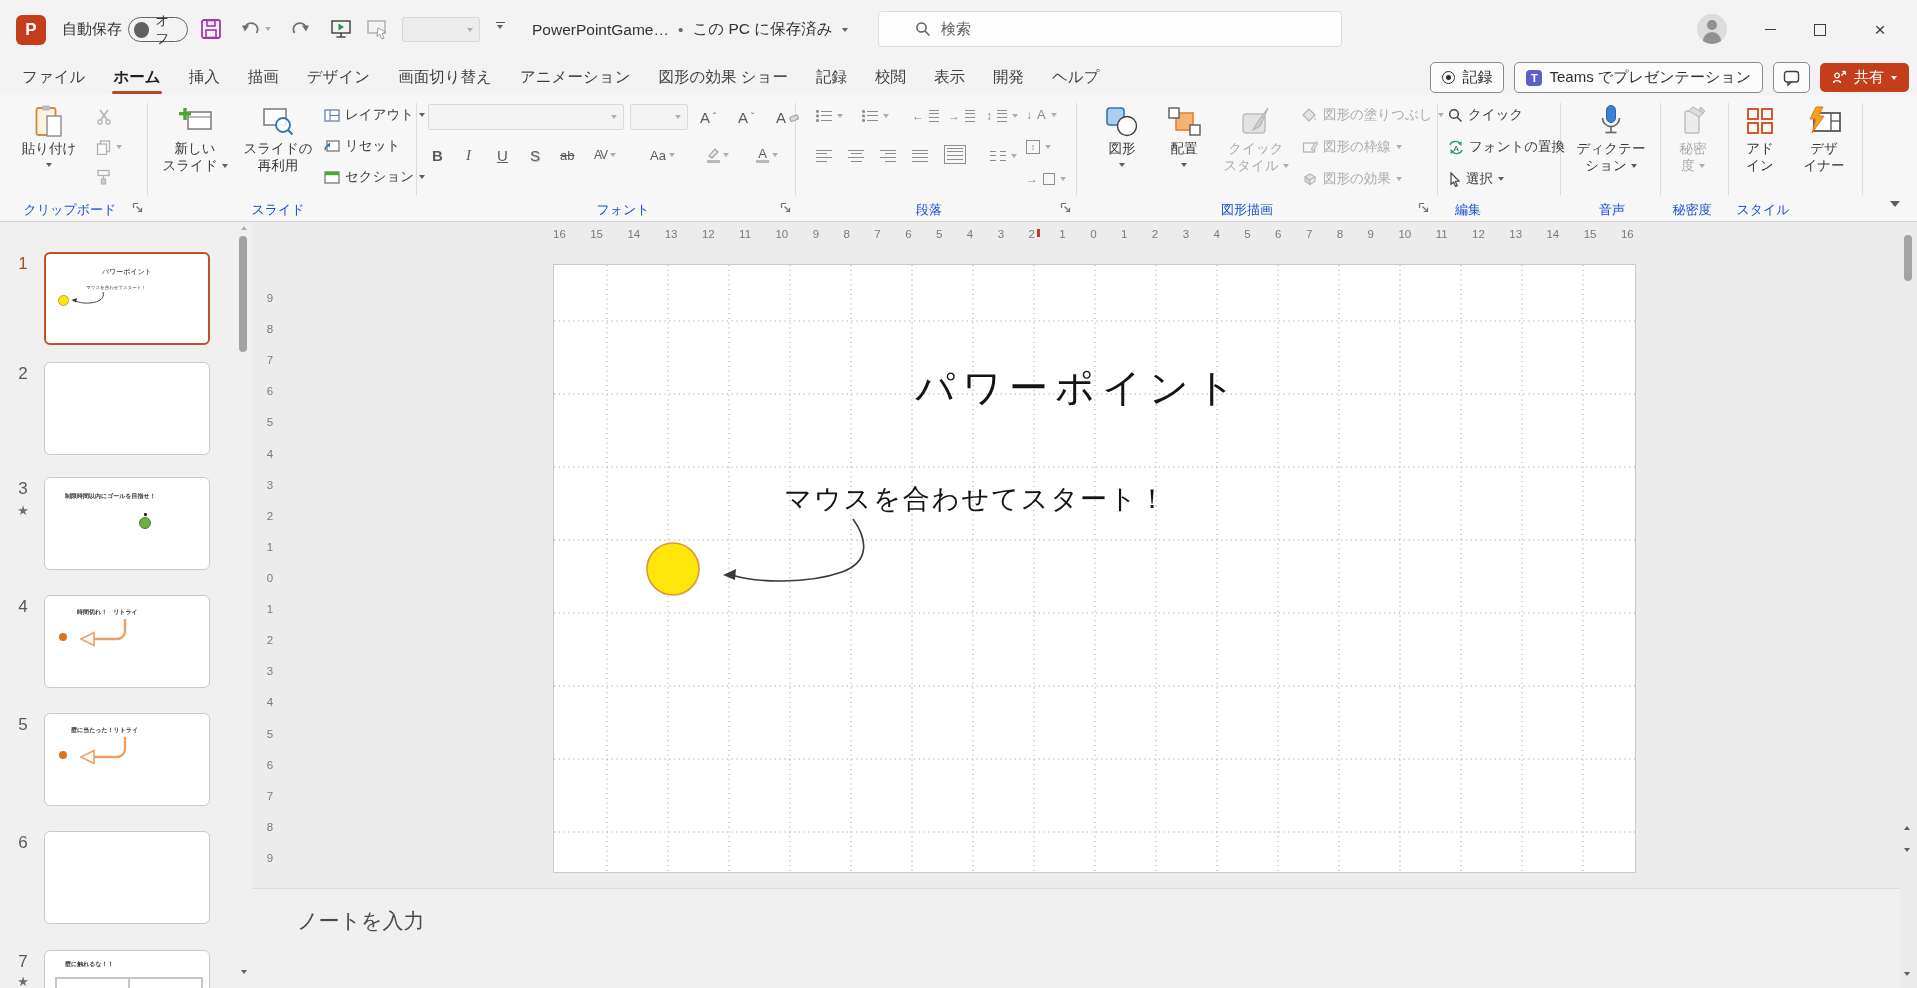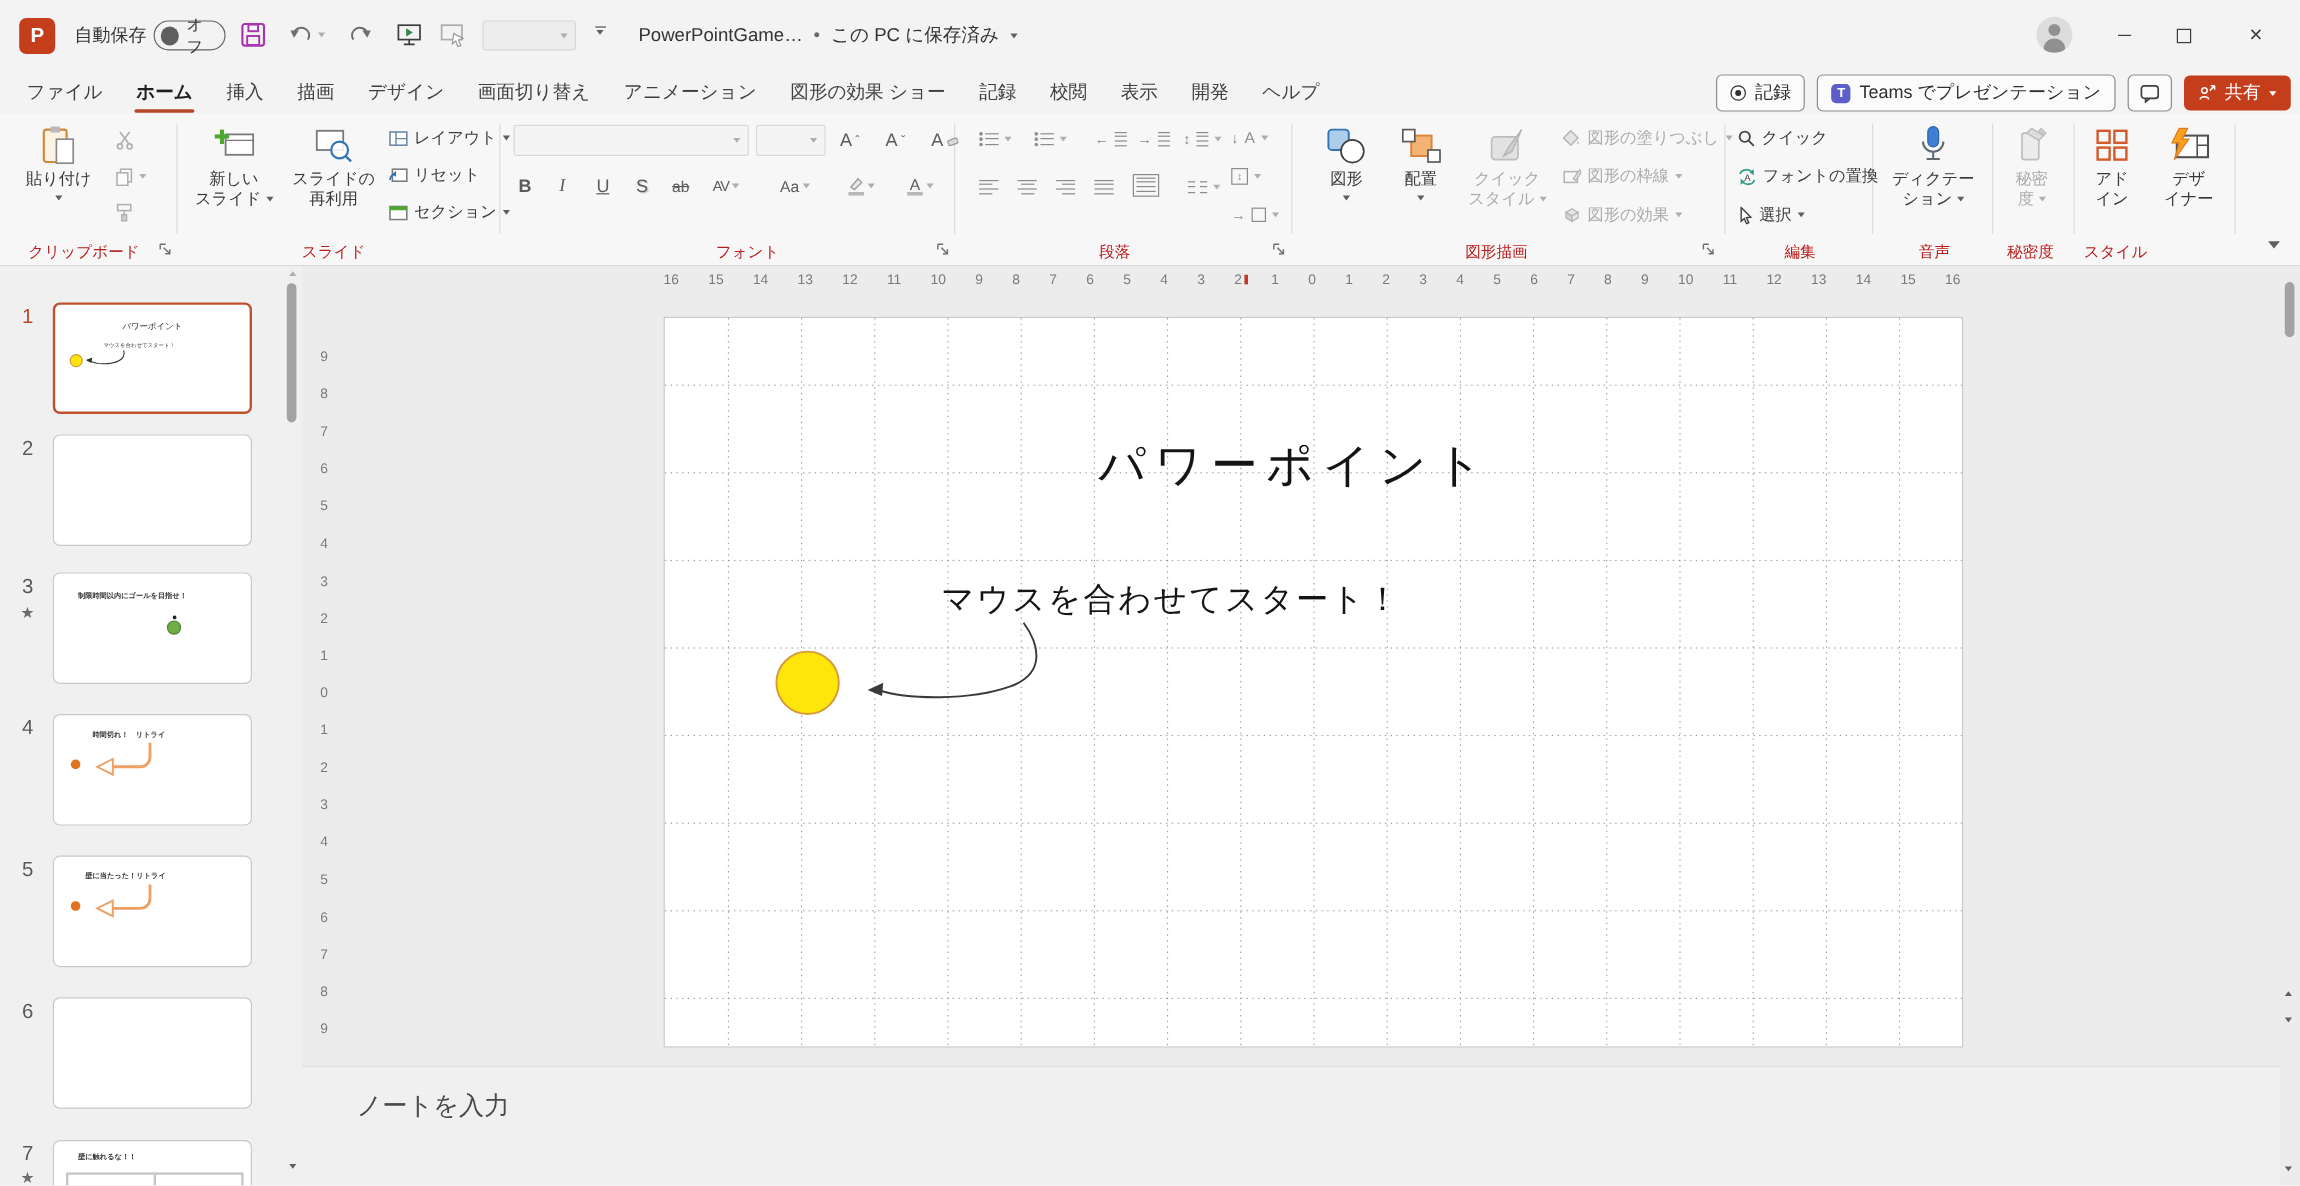--- a/index.html
+++ b/index.html
@@ -35,21 +35,21 @@
   .tab.sel::after{content:"";position:absolute;left:13px;right:13px;bottom:2px;height:3px;background:#b7472a;border-radius:2px}
   .tr-right{position:absolute;right:8px;top:3px;display:flex;align-items:center;gap:10px}
   .pill{height:29px;border:1px solid #8c8c8c;border-radius:5px;display:flex;align-items:center;gap:7px;padding:0 11px;font-size:15px;color:#2f2f2f;background:#fbfbfb}
   .rec-ic{width:13px;height:13px;border-radius:50%;border:1.6px solid #2f2f2f;display:flex;align-items:center;justify-content:center;box-sizing:border-box}
   .rec-ic i{width:5px;height:5px;border-radius:50%;background:#2f2f2f}
   .teams-ic{width:16px;height:16px;border-radius:4px;background:#5b5fc7;color:#fff;font-size:11px;font-weight:bold;display:flex;align-items:center;justify-content:center}
   .share{height:29px;background:#c43e1c;border-radius:5px;display:flex;align-items:center;gap:7px;padding:0 12px;color:#fff;font-size:15px}
   
   .ribbon{position:absolute;left:0;top:95px;width:100%;height:127px;background:#f7f7f7;border-bottom:1px solid #d4d4d4;box-sizing:border-box}
   .gdiv{position:absolute;top:8px;height:92px;width:1px;background:#dcdcdc}
-  .glabel{position:absolute;top:106px;font-size:13px;color:#b91c1c;transform:translateX(-50%);white-space:nowrap}
+  .glabel{position:absolute;top:106px;font-size:13px;color:#1d4ed8;transform:translateX(-50%);white-space:nowrap}
   .dlg{position:absolute;top:105px}
   .bb{position:absolute;top:6px;display:flex;flex-direction:column;align-items:center;font-size:13.5px;color:#383838;line-height:16.5px;text-align:center}
   .bb .ic{height:40px;display:flex;align-items:center}
   .bb.dis{color:#ababab}
   .sb{position:absolute;display:flex;align-items:center;gap:5px;font-size:13.5px;color:#3c3c3c;height:24px;white-space:nowrap}
   .sb.dis{color:#ababab}
   .combo{position:absolute;height:26px;background:#f4f4f4;border:1px solid #d9d9d9;border-radius:2px;display:flex;align-items:center;justify-content:flex-end;padding:0 6px;box-sizing:border-box}
   .fbtn{position:absolute;top:47px;height:26px;display:flex;align-items:center;gap:3px;font-size:15px;color:#5b5b5b}
   .il{width:16px;height:12px;background:
       radial-gradient(circle at 1.5px 1.5px,#8c8c8c 1.3px,transparent 1.7px) 0 0/16px 4.5px repeat-y,
@@ -155,20 +155,27 @@
     <div class="ovf">
         <i></i>
         <span class="cv"></span>
       </div>
     <div class="doc-title">
       <span>PowerPointGame…</span>
       <span style="color:#6a6a6a">•</span>
       <span>この PC に保存済み</span>
       <span class="cv"></span>
     </div>
+    <div class="search">
+      <svg width="16" height="16" viewBox="0 0 16 16">
+          <circle cx="6.5" cy="6.5" r="4.6" fill="none" stroke="#5f5f5f" stroke-width="1.5"></circle>
+          <line x1="10" y1="10" x2="14.5" y2="14.5" stroke="#5f5f5f" stroke-width="1.5"></line>
+        </svg>
+      <span>検索</span>
+    </div>
     <div class="avatar">
         <span class="hd"></span>
         <span class="bd"></span>
       </div>
     <div class="winbtn" style="left:1745px">
         <span class="minbar"></span>
       </div>
     <div class="winbtn" style="left:1795px">
         <span class="maxbox"></span>
       </div>
@@ -521,21 +528,21 @@
         </svg>
       <span>フォントの置換</span>
     </div>
     <div class="sb" style="left:1448px;top:72px">
       <svg width="13" height="15" viewBox="0 0 13 15">
           <path d="M3 1 L11 9 L7.3 9.4 L9.3 13.6 L7.5 14.4 L5.6 10.2 L3 12.3 Z" fill="#fff" stroke="#444" stroke-width="1.2"></path>
         </svg>
       <span>選択</span>
       <span class="cv"></span>
     </div>
-    <div class="glabel" style="left:1500px">編集</div>
+    <div class="glabel" style="left:1468px">編集</div>
 
     <div class="bb" style="left:1570px;width:82px">
       <span class="ic">
           <svg width="26" height="34" viewBox="0 0 26 34">
             <rect x="8.5" y="1.5" width="9" height="17" rx="4.5" fill="#3e7ed3" stroke="#2f64a8" stroke-width="1"></rect>
             <path d="M4.5 14 a8.5 8.5 0 0 0 17 0" fill="none" stroke="#5f6a72" stroke-width="1.7"></path>
             <line x1="13" y1="22.5" x2="13" y2="28" stroke="#5f6a72" stroke-width="1.7"></line>
             <line x1="7.5" y1="28.5" x2="18.5" y2="28.5" stroke="#5f6a72" stroke-width="1.7"></line>
           </svg>
         </span>

